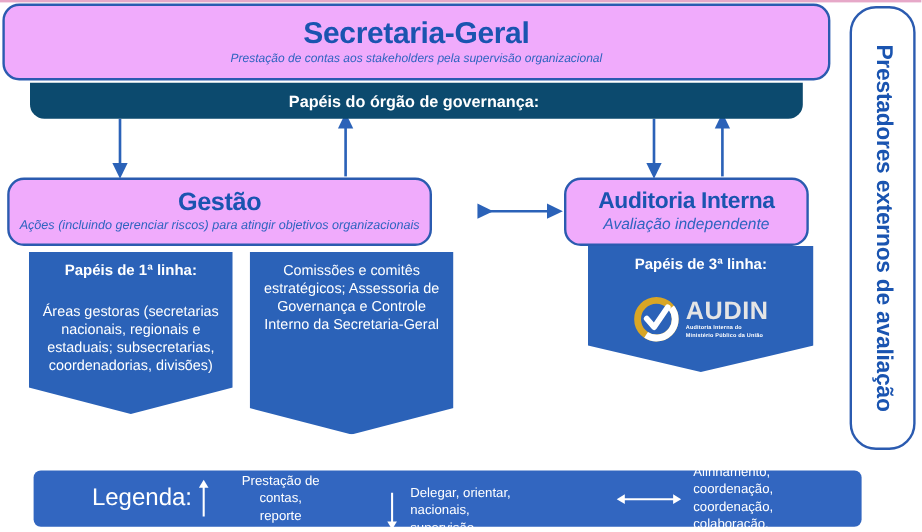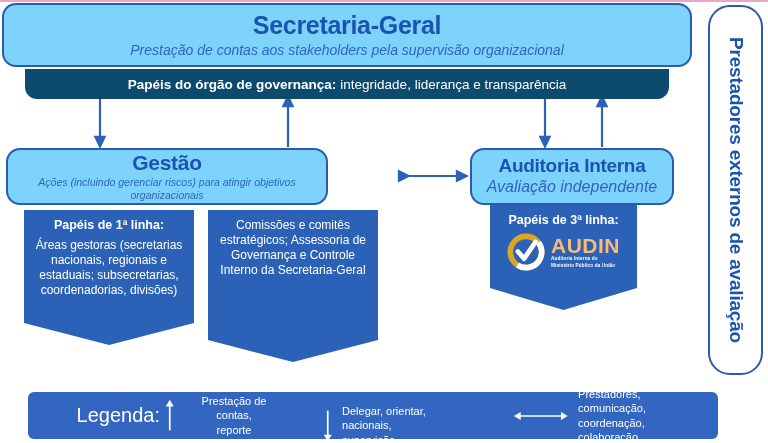--- a/index.html
+++ b/index.html
@@ -10,21 +10,21 @@
     overflow:hidden;
     position:relative;
   }
   #stage{position:relative;width:768px;height:443px;}
 
   .topline{position:absolute;left:0;top:0;width:768px;height:2px;background:#e6a8c8;}
 
   
   .card{
     position:absolute;
-    background:#7dd3fc;
+    background:#f0abfc;
     border:2px solid #2b5bb0;
     border-radius:14px;
     box-sizing:border-box;
     display:flex;flex-direction:column;
     align-items:center;justify-content:center;
     z-index:5;
   }
   .card .ttl{
     color:#1a54b0;
     font-weight:bold;
@@ -35,60 +35,60 @@
   .card .sub{
     color:#2f64c0;
     font-style:italic;
     text-align:center;
     line-height:1.15;
   }
 
   
   #sg{left:2px;top:3px;width:690px;height:64px;}
   #sg .ttl{font-size:25px;margin-bottom:3px;}
-  #sg .sub{font-size:14px;font-style:italic;}
+  #sg .sub{font-size:10px;font-style:italic;}
 
   
   #govbar{
     position:absolute;left:25px;top:69px;width:644px;height:30px;
     background:#0c4a6e;border-radius:0 0 12px 12px;
     display:flex;align-items:center;justify-content:center;
     color:#ffffff;font-size:13.5px;z-index:4;
   }
   #govbar b{font-weight:bold;margin-right:4px;}
 
   
-  #gestao{left:6px;top:148px;width:322px;height:57px;}
+  #gestao{left:6px;top:148px;width:354px;height:57px;}
   #gestao .ttl{font-size:21px;margin-bottom:2px;}
   #gestao .sub{font-size:10.5px;}
 
   
   #audit{left:470px;top:148px;width:204px;height:57px;}
   #audit .ttl{font-size:19px;margin-bottom:2px;}
-  #audit .sub{font-size:16px;}
+  #audit .sub{font-size:13px;}
 
   
   .chev{
     position:absolute;background:#2b62b8;color:#ffffff;
     text-align:center;box-sizing:border-box;
     clip-path:polygon(0 0,100% 0,100% calc(100% - 22px),50% 100%,0 calc(100% - 22px));
     z-index:3;padding-top:8px;
   }
-  .chev .hd{font-weight:bold;font-size:12.5px;margin-bottom:6px;text-align:center;}
+  .chev .hd{font-weight:bold;font-size:12.5px;margin-bottom:20px;text-align:center;}
   .chev .bd{font-size:12px;line-height:1.25;padding:0 6px;}
 
   #l1{left:24px;top:210px;width:170px;height:135px;}
   #l2{left:208px;top:210px;width:170px;height:152px;}
-  #l3{left:490px;top:205px;width:147px;height:105px;}
+  #l3{left:490px;top:205px;width:188px;height:105px;}
 
   
   .audin{display:flex;align-items:center;justify-content:center;gap:6px;margin-top:5px;}
   .audin .mark{width:38px;height:38px;flex:0 0 38px;}
   .audin .wordwrap{display:flex;flex-direction:column;align-items:flex-start;}
-  .audin .word{font-size:21px;font-weight:bold;color:#fdba74;letter-spacing:0.5px;line-height:1;}
+  .audin .word{font-size:21px;font-weight:bold;color:#e5e5e5;letter-spacing:0.5px;line-height:1;}
   .audin .tag{font-size:4.6px;font-weight:bold;color:#ffffff;line-height:1.35;letter-spacing:0.15px;}
 
   
   #arrows{position:absolute;left:0;top:0;width:768px;height:443px;z-index:2;}
 
   
   #side{
     position:absolute;left:708px;top:5px;width:55px;height:370px;
     border:2px solid #2b5bb0;border-radius:22px;background:#ffffff;
     display:flex;align-items:center;justify-content:center;box-sizing:border-box;z-index:5;
@@ -136,21 +136,20 @@
     <line x1="404" y1="176" x2="462" y2="176" stroke="#2b62b8" stroke-width="2.2" marker-start="url(#ahd)" marker-end="url(#ahd)"></line>
   </svg>
 
   <div class="card" id="sg">
     <div class="ttl">Secretaria-Geral</div>
     <div class="sub">Prestação de contas aos stakeholders pela supervisão organizacional</div>
   </div>
 
   <div id="govbar">
     <b>Papéis do órgão de governança:</b>
-    <span>integridade, liderança e transparência</span>
   </div>
 
   <div class="card" id="gestao">
     <div class="ttl">Gestão</div>
     <div class="sub">Ações (incluindo gerenciar riscos) para atingir objetivos organizacionais</div>
   </div>
 
   <div class="card" id="audit">
     <div class="ttl">Auditoria Interna</div>
     <div class="sub">Avaliação independente</div>
@@ -210,19 +209,19 @@
       </div>
     </div>
 
     <div class="lg-item" id="lg3">
       <svg width="58" height="14" viewBox="0 0 58 14">
         <line x1="7" y1="7" x2="51" y2="7" stroke="#ffffff" stroke-width="1.8"></line>
         <path d="M1 7 L8 2.8 L8 11.2 Z" fill="#ffffff"></path>
         <path d="M57 7 L50 2.8 L50 11.2 Z" fill="#ffffff"></path>
       </svg>
       <div class="txt">
-        <div>Prestadores, comunicação,</div>
+        <div>Alinhamento, coordenação,</div>
         <div>coordenação, colaboração.</div>
       </div>
     </div>
   </div>
 
 </div>
 
 </body></html>

